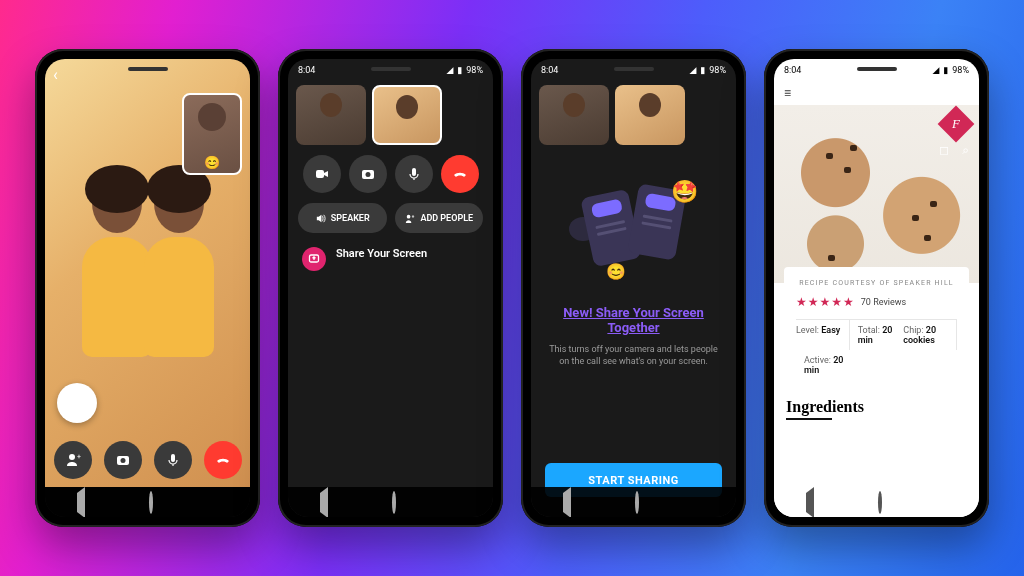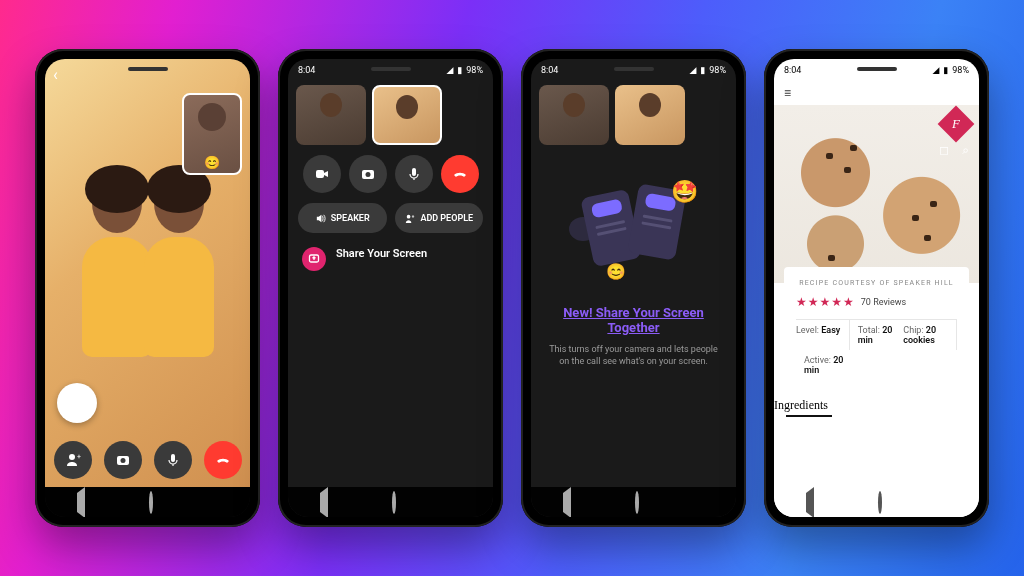--- a/index.html
+++ b/index.html
@@ -189,21 +189,21 @@
   .courtesy { text-align:center; font-size:7px; letter-spacing:1.2px; color:#888; }
   .recipe-title { font-family:Georgia,"Times New Roman",serif; font-size:20px; font-weight:700; text-align:left; line-height:1.1; margin-top:6px; }
   .rating-row { display:flex; align-items:center; gap:6px; margin-top:8px; }
   .stars { color:#d12856; font-size:12px; letter-spacing:1px; }
   .reviews { font-size:9px; color:#444; }
   .meta-grid { display:grid; grid-template-columns:1fr 1fr 1fr; margin-top:10px; font-size:9px; border-top:1px solid #e6e6e6; }
   .meta-cell { padding:5px 0; }
   .meta-cell.l { border-right:1px solid #e6e6e6; padding-right:8px; }
   .meta-cell.r { padding-left:8px; }
   .mk { color:#666; } .mv { font-weight:600; color:#111; }
-  .ing-title { font-family:Georgia,serif; font-weight:400; font-size:12px; margin:10px 0 0; }
+  .ing-title { font-family:Georgia,serif; font-weight:700; font-size:16px; margin:10px 12px 0; }
   .ing-rule { height:2px;background:#111;margin:2px 12px 0;width:46px; }
 </style>
 </head>
 <body>
 
 <div class="phone">
   <div class="screen">
     <div class="p1-video">
       <div class="portrait">
         <div class="person">
@@ -368,20 +368,23 @@
         <div class="illus-card b">
             <div class="shoe"></div>
             <div class="line"></div>
             <div class="line"></div>
           </div>
         <span class="illus-emoji1">😊</span>
         <span class="illus-emoji2">🤩</span>
       </div>
       <div class="promo-title">New! Share Your Screen Together</div>
       <div class="promo-sub">This turns off your camera and lets people on the call see what's on your screen.</div>
+      <div class="promo-btn">
+        <span>START SHARING</span>
+      </div>
     </div>
     <div class="nav-bar">
       <span class="nav-icon"><span class="nav-tri"></span></span>
       <span class="nav-icon"><span class="nav-circle"></span></span>
       <span class="nav-icon"><span class="nav-sq"></span></span>
     </div>
   </div>
 </div>
 
 <div class="phone">

